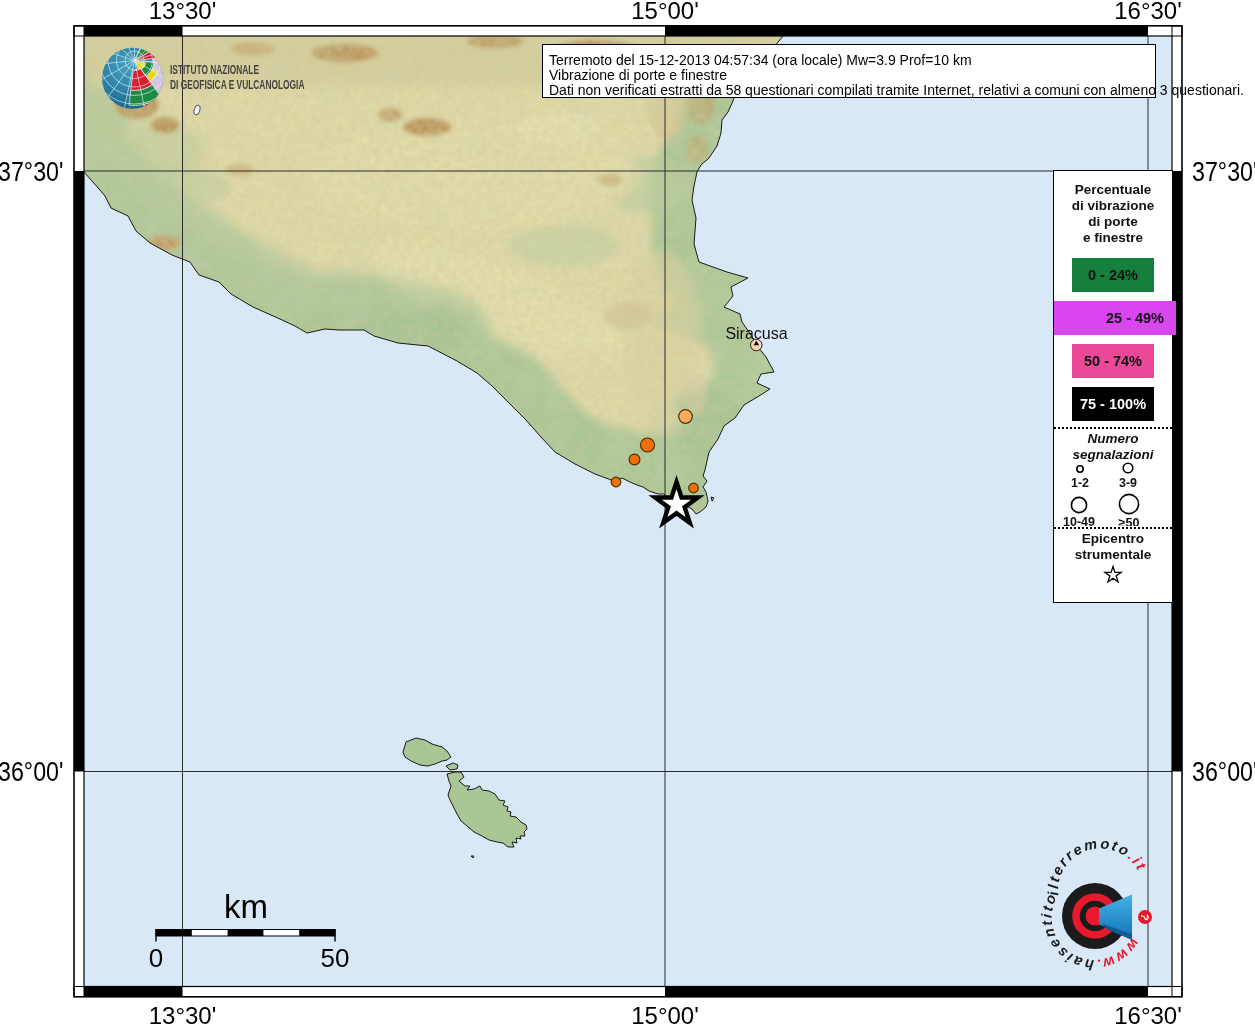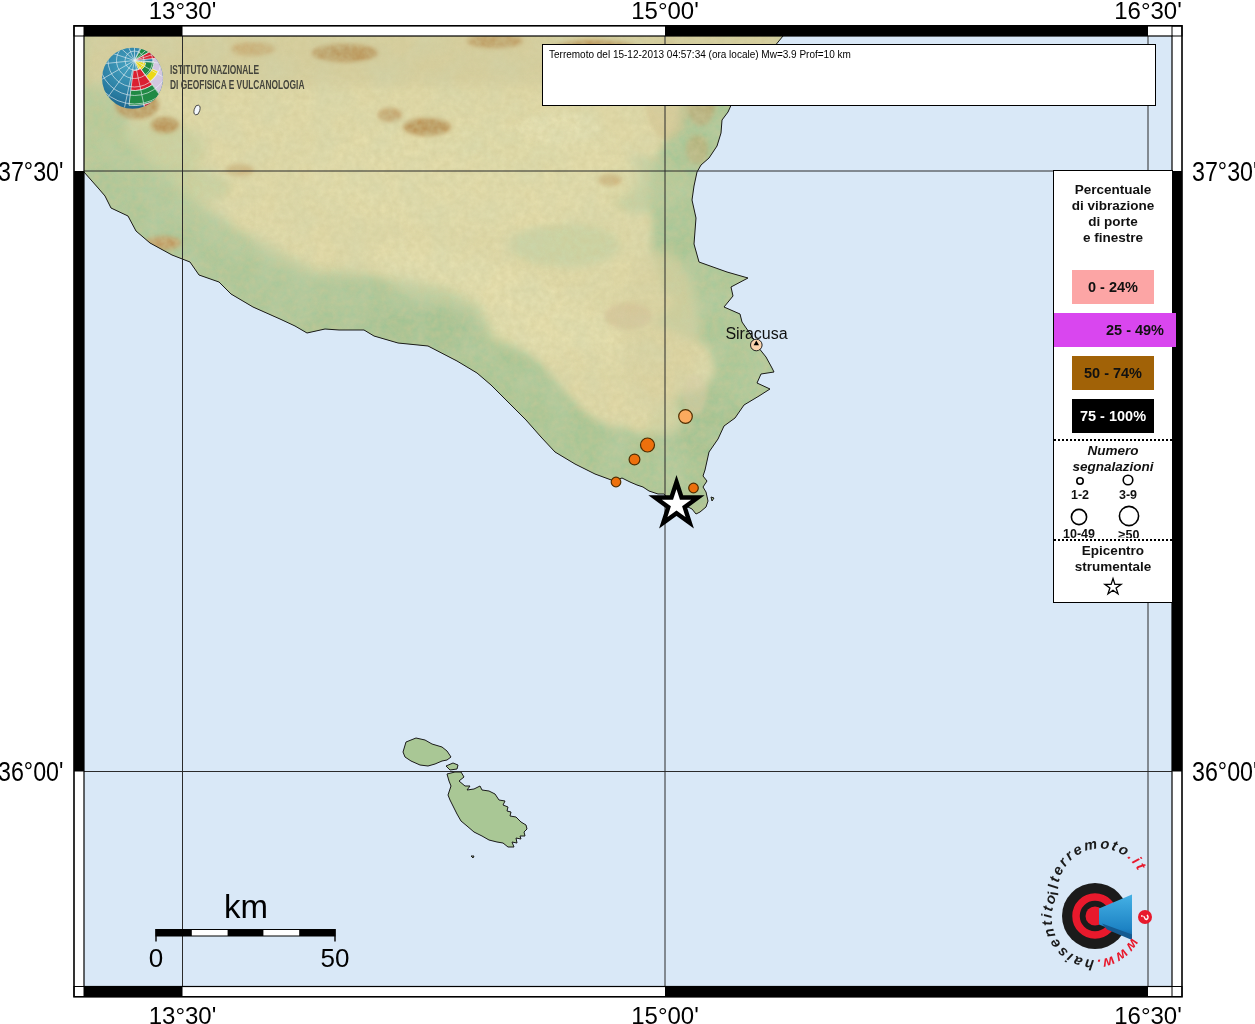--- a/index.html
+++ b/index.html
@@ -1,18 +1,18 @@
 <!DOCTYPE html>
 <html><head>
 <meta charset="utf-8">
 <style>
 html,body{margin:0;padding:0;background:#fff;}
 #page{position:relative;width:1255px;height:1024px;background:#fff;font-family:"Liberation Sans",sans-serif;overflow:hidden;}
 #page svg{position:absolute;left:0;top:0;}
-#infobox{position:absolute;left:542px;top:44px;width:614px;height:62px;background:#fff;border:1px solid #000;font-size:10px;line-height:15.1px;padding-top:2px;box-sizing:border-box;}
+#infobox{position:absolute;left:542px;top:44px;width:614px;height:54px;background:#fff;border:1px solid #000;font-size:14px;line-height:15.1px;padding-top:8px;box-sizing:border-box;}
 #infobox div{padding-left:6px;white-space:nowrap;}
 #legend{position:absolute;left:1053px;top:170px;width:120px;height:433px;background:#fff;border:1px solid #000;box-sizing:border-box;text-align:center;font-weight:bold;color:#111;}
 .lt{font-size:13.5px;line-height:16px;}
 .sw{width:82px;height:34px;margin:9px auto 0 auto;display:flex;align-items:center;justify-content:center;font-size:14.5px;}
 .dot{border-top:2px dotted #000;margin-top:6px;}
 </style>
 </head>
 <body>
 <div id="page">
 <svg width="1255" height="1024" viewBox="0 0 1255 1024">
@@ -245,26 +245,28 @@
 </g>
 <g font-size="27" fill="#000">
   <text x="-2" y="181" textLength="65.5" lengthAdjust="spacingAndGlyphs">37°30'</text>
   <text x="-2" y="781" textLength="65.5" lengthAdjust="spacingAndGlyphs">36°00'</text>
   <text x="1192" y="181" textLength="65.5" lengthAdjust="spacingAndGlyphs">37°30'</text>
   <text x="1192" y="781" textLength="65.5" lengthAdjust="spacingAndGlyphs">36°00'</text>
 </g>
 </svg>
 <div id="infobox">
 <div>Terremoto del 15-12-2013 04:57:34 (ora locale) Mw=3.9 Prof=10 km</div>
+<div>Vibrazione di porte e finestre</div>
+<div>Dati non verificati estratti da 58 questionari compilati tramite Internet, relativi a comuni con almeno 3 questionari.</div>
 </div>
 <div id="legend">
 <div class="lt" style="margin-top:11px;">Percentuale<br>di vibrazione<br>di porte<br>e finestre</div>
-<div class="sw" style="background:#fca5a5;margin-top:24px;">0 - 24%</div>
+<div class="sw" style="background:#15803d;margin-top:12px;">0 - 24%</div>
 <div class="sw" style="background:#d946ef;padding-left:40px;">25 - 49%</div>
-<div class="sw" style="background:#a16207;">50 - 74%</div>
+<div class="sw" style="background:#ec4899;">50 - 74%</div>
 <div class="sw" style="background:#000000;color:#fff;">75 - 100%</div>
 <div class="dot"></div>
 <div class="lt" style="margin-top:2px;font-style:italic;">Numero<br>segnalazioni</div>
 <svg width="98" height="66" style="position:static;display:block;margin-top:-3px;">
   <g fill="none" stroke="#000" stroke-width="1.6">
     <circle cx="26" cy="9" r="3.2"></circle>
     <circle cx="74" cy="8" r="4.8"></circle>
     <circle cx="25" cy="45" r="7.6"></circle>
     <circle cx="75" cy="44" r="9.6"></circle>
   </g>

